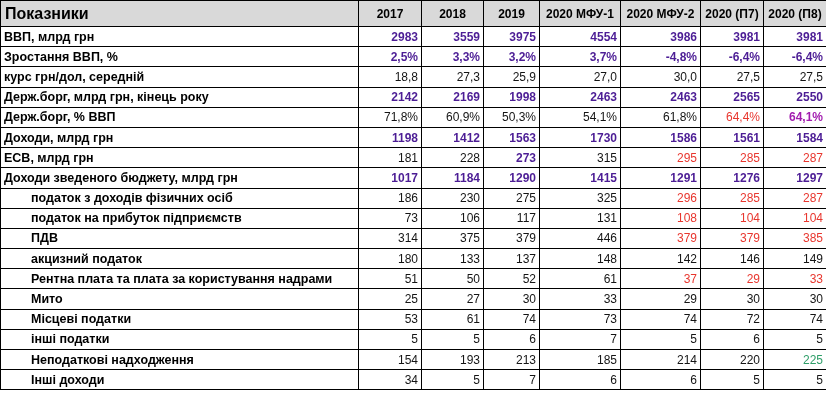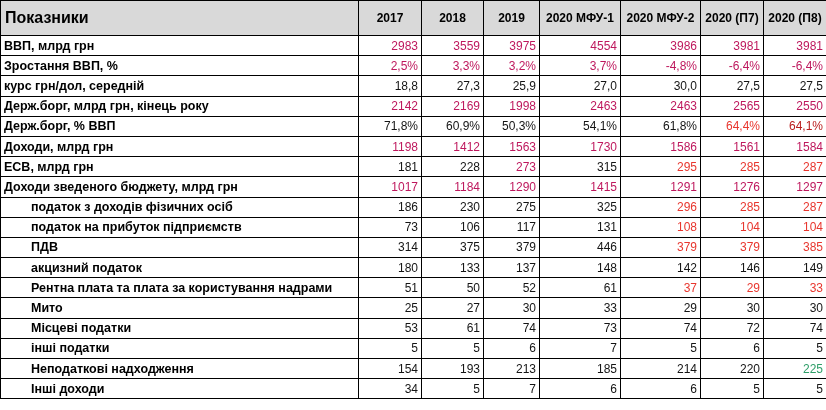--- a/index.html
+++ b/index.html
@@ -14,21 +14,21 @@
     width: 826px;
   }
   .sheet th, .sheet td {
     border: 1px solid #000;
     padding: 0 3px;
     overflow: hidden;
     white-space: nowrap;
     vertical-align: middle;
     color: #141414;
   }
-  .sheet thead tr { height: 35px; }
+  .sheet thead tr { height: 26px; }
   .sheet tbody tr { height: 20.2px; }
   .sheet thead th {
     background: #d9d9d9;
     font-size: 12px;
     font-weight: bold;
     text-align: center;
     color: #000;
   }
   .sheet thead th.lbl {
     text-align: left;
@@ -40,21 +40,21 @@
     text-align: left;
     font-size: 12.5px;
     color: #000;
     margin-left: 20px;
   }
   .sheet td.lbl.indent { padding-left: 30px; }
   .sheet td.num {
     text-align: right;
     font-size: 12px;
   }
-  .sheet td.num.b { font-weight: normal; color: #be185d; }
+  .sheet td.num.b { font-weight: bold; color: #4c1d95; }
 </style>
 </head>
 <body>
 
 <table class="sheet">
   <colgroup>
     <col style="width:358px">
     <col style="width:63px">
     <col style="width:62px">
     <col style="width:56px">
@@ -117,21 +117,21 @@
         <td class="num b">2550</td>
       </tr>
       <tr>
         <td class="lbl">Держ.борг, % ВВП</td>
         <td class="num">71,8%</td>
         <td class="num">60,9%</td>
         <td class="num">50,3%</td>
         <td class="num">54,1%</td>
         <td class="num">61,8%</td>
         <td class="num" style="color: rgb(232, 54, 46);">64,4%</td>
-        <td class="num" style="color: #b91c1c;">64,1%</td>
+        <td class="num" style="color: #a21caf; font-weight: bold;">64,1%</td>
       </tr>
       <tr>
         <td class="lbl">Доходи, млрд грн</td>
         <td class="num b">1198</td>
         <td class="num b">1412</td>
         <td class="num b">1563</td>
         <td class="num b">1730</td>
         <td class="num b">1586</td>
         <td class="num b">1561</td>
         <td class="num b">1584</td>

